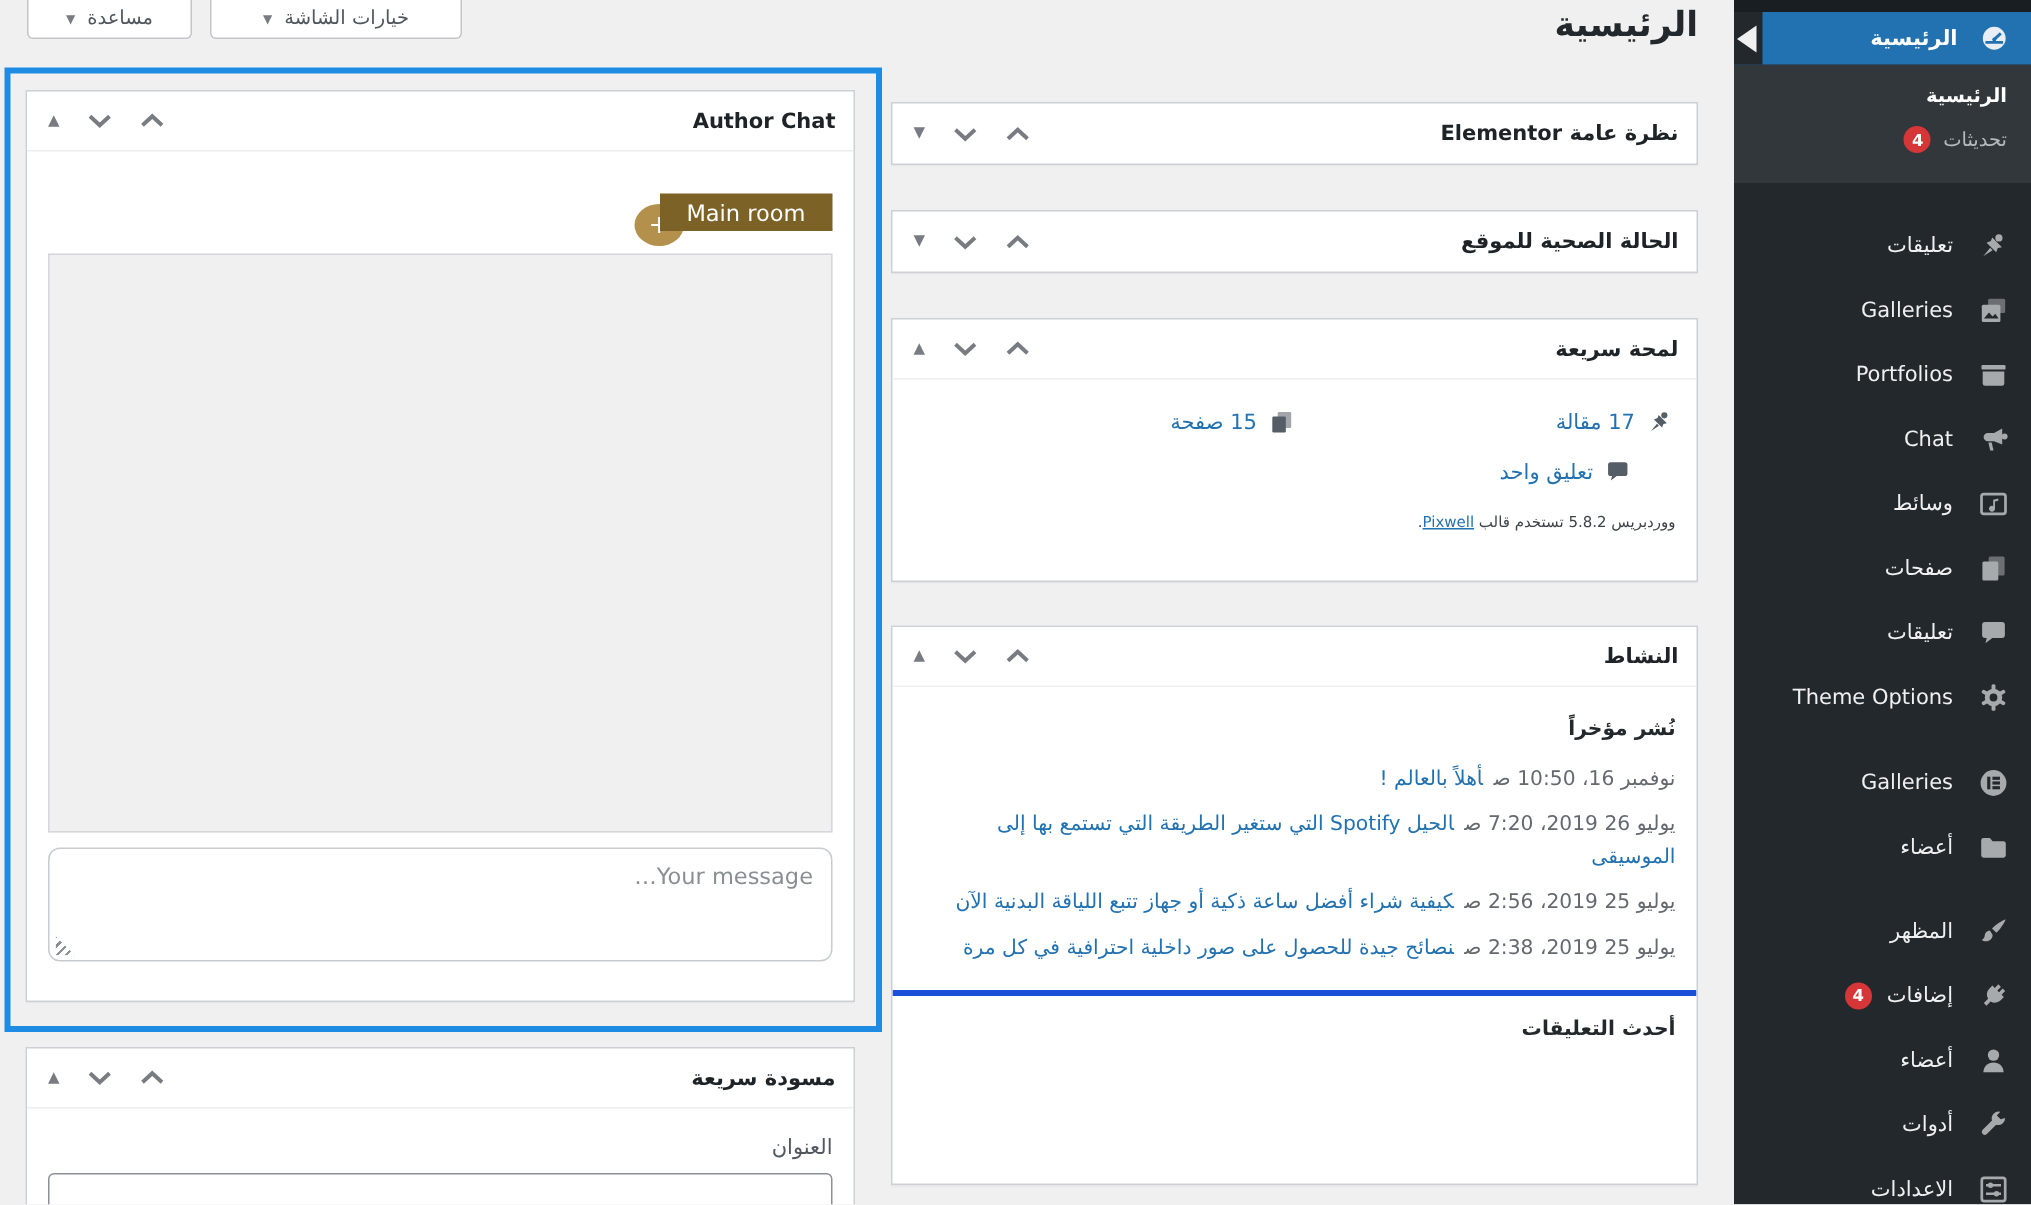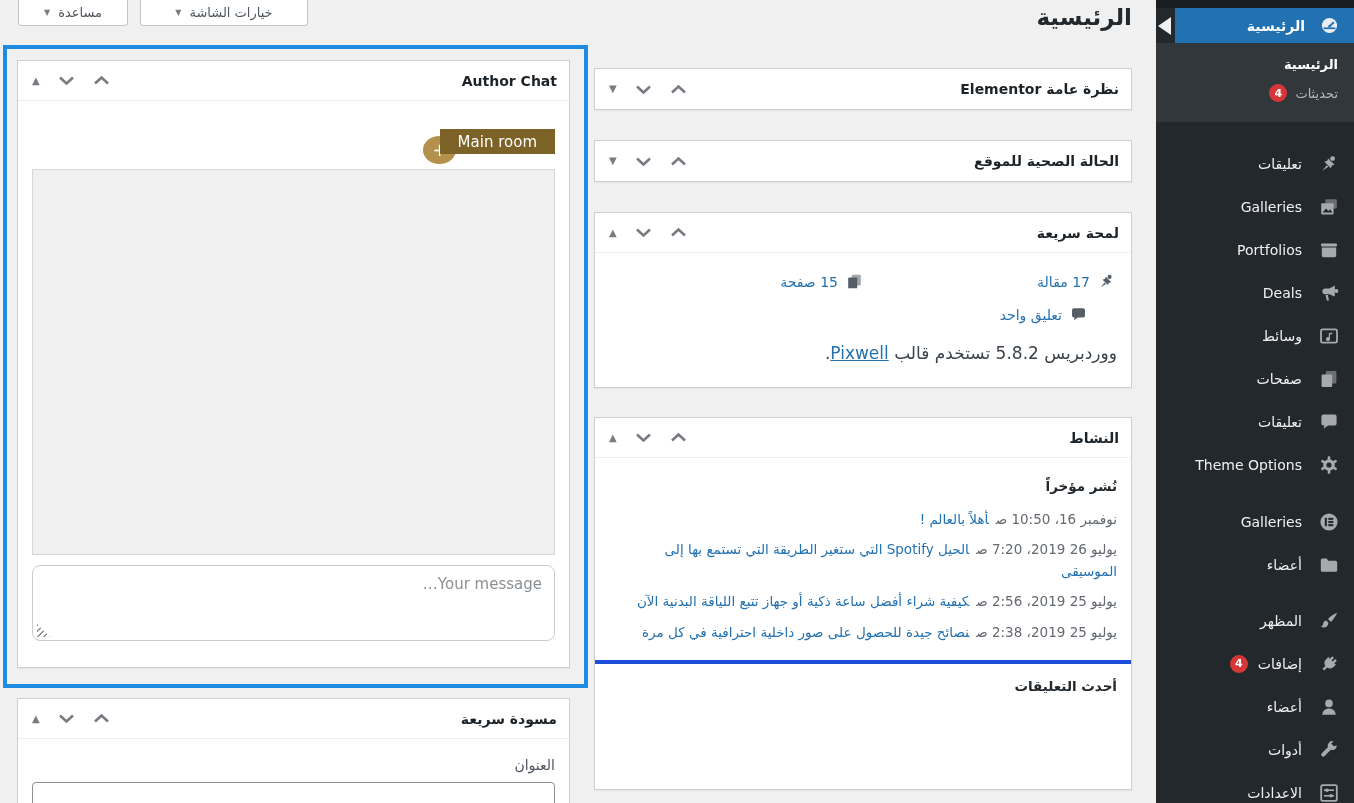--- a/index.html
+++ b/index.html
@@ -48,21 +48,21 @@
   
   .field-label{display:block;margin:6px 0 9px;font-size:14px;color:#50575e}
   .title-input{width:100%;height:44px;border:1px solid #8c8f94;border-radius:4px;background:#fff;font-family:inherit;font-size:14px;padding:0 10px}
 
   
   .glance{display:grid;grid-template-columns:1fr 1fr;row-gap:16px;padding:8px 2px 2px}
   .gitem{display:flex;align-items:center;gap:8px;font-size:14px;color:#646970}
   .gitem a{color:#2271b1;text-decoration:none}
   .gitem .gico{display:flex;color:#555d66}
   .gitem.comments{padding-right:28px}
-  .version{margin:18px 0 4px;font-size:17px;color:#3c434a}
+  .version{margin:18px 0 4px;font-size:10px;color:#3c434a}
   .version a{color:#2271b1;text-decoration:underline}
 
   
   .act-section{font-size:13.5px;font-weight:700;color:#23282d;padding:8px 0 10px}
   .entry{padding:4.5px 0;font-size:13.5px;line-height:1.6}
   .entry .date{color:#646970;margin-left:7px}
   .entry a{color:#2271b1;text-decoration:none}
   .act-sep{border-top:4px solid #1d4ed8;margin:12px -14px 0;padding:10px 14px 0}
 
   
@@ -362,21 +362,21 @@
       </div>
 
       <div class="mi">
         <span class="ico">
             <svg width="20" height="20" viewBox="0 0 20 20" fill="currentColor">
               <path d="M15.8 2.6v10.8l-5.4-2.2H6.2a2.8 2.8 0 1 1 0-5.6h4.2z"></path>
               <path d="M6.6 12l1.2 5.4h2.2L8.8 12z"></path>
               <circle cx="17.4" cy="8" r="2"></circle>
             </svg>
           </span>
-        <span class="lbl">Deals</span>
+        <span class="lbl">Chat</span>
       </div>
 
       <div class="mi">
         <span class="ico">
             <svg width="20" height="20" viewBox="0 0 20 20">
               <rect x="2" y="3.4" width="16" height="13.2" rx="1.6" fill="none" stroke="currentColor" stroke-width="1.8"></rect>
               <path d="M13.2 6.4l-3.4.8v4.1a2 2 0 1 0 1.2 1.8V8.4l2.2-.5z" fill="currentColor"></path>
             </svg>
           </span>
         <span class="lbl">وسائط</span>

